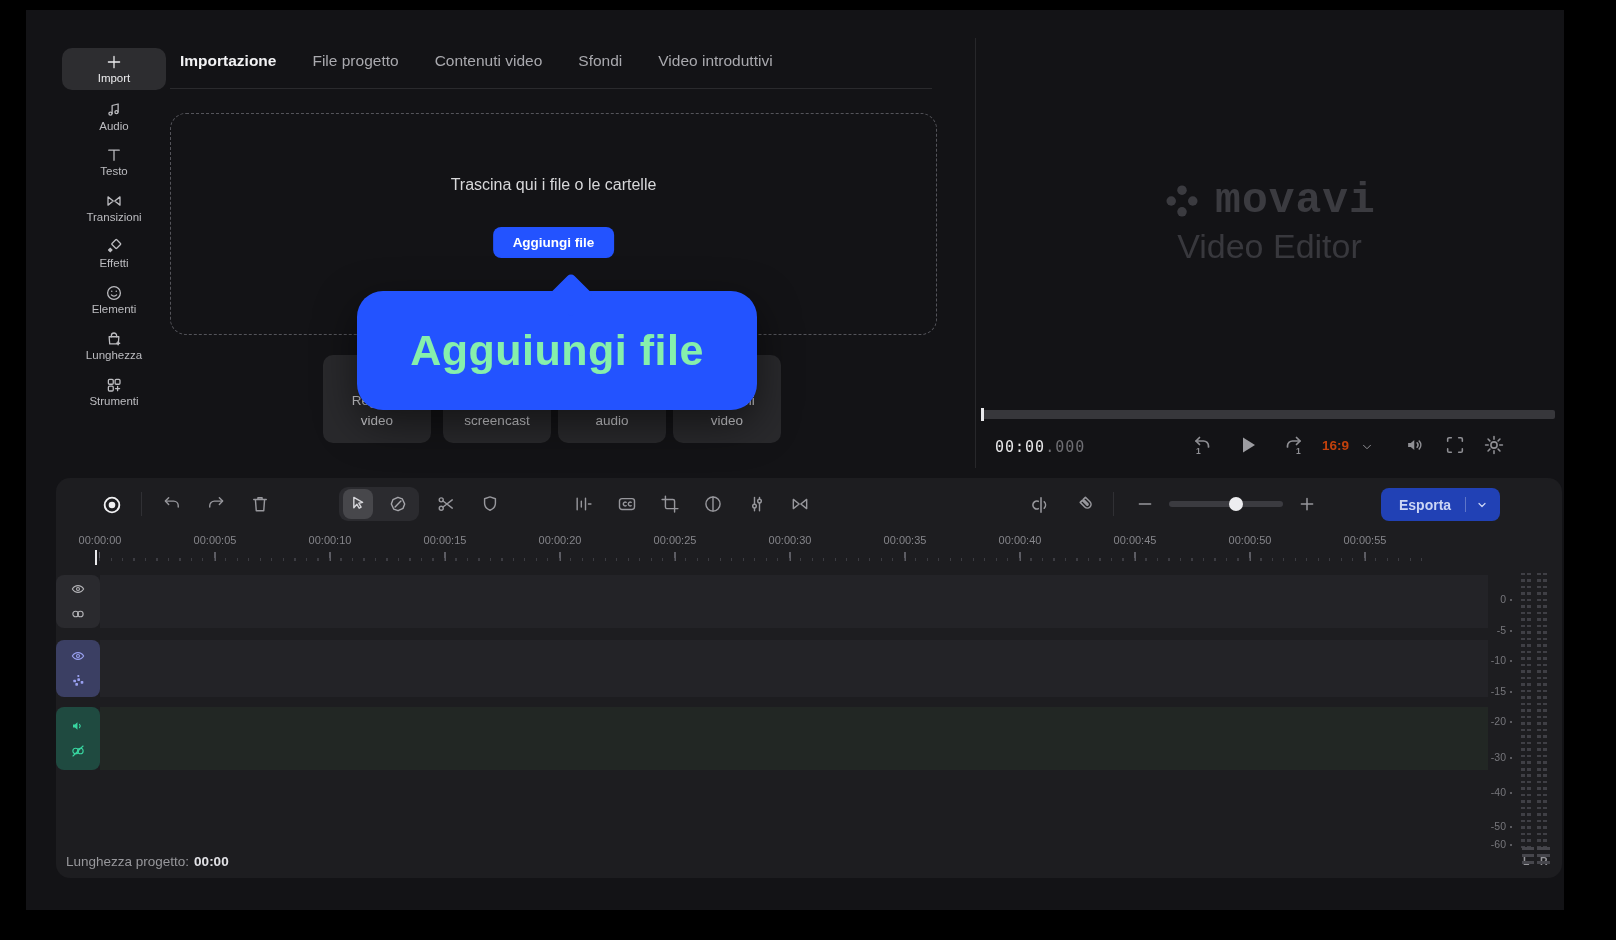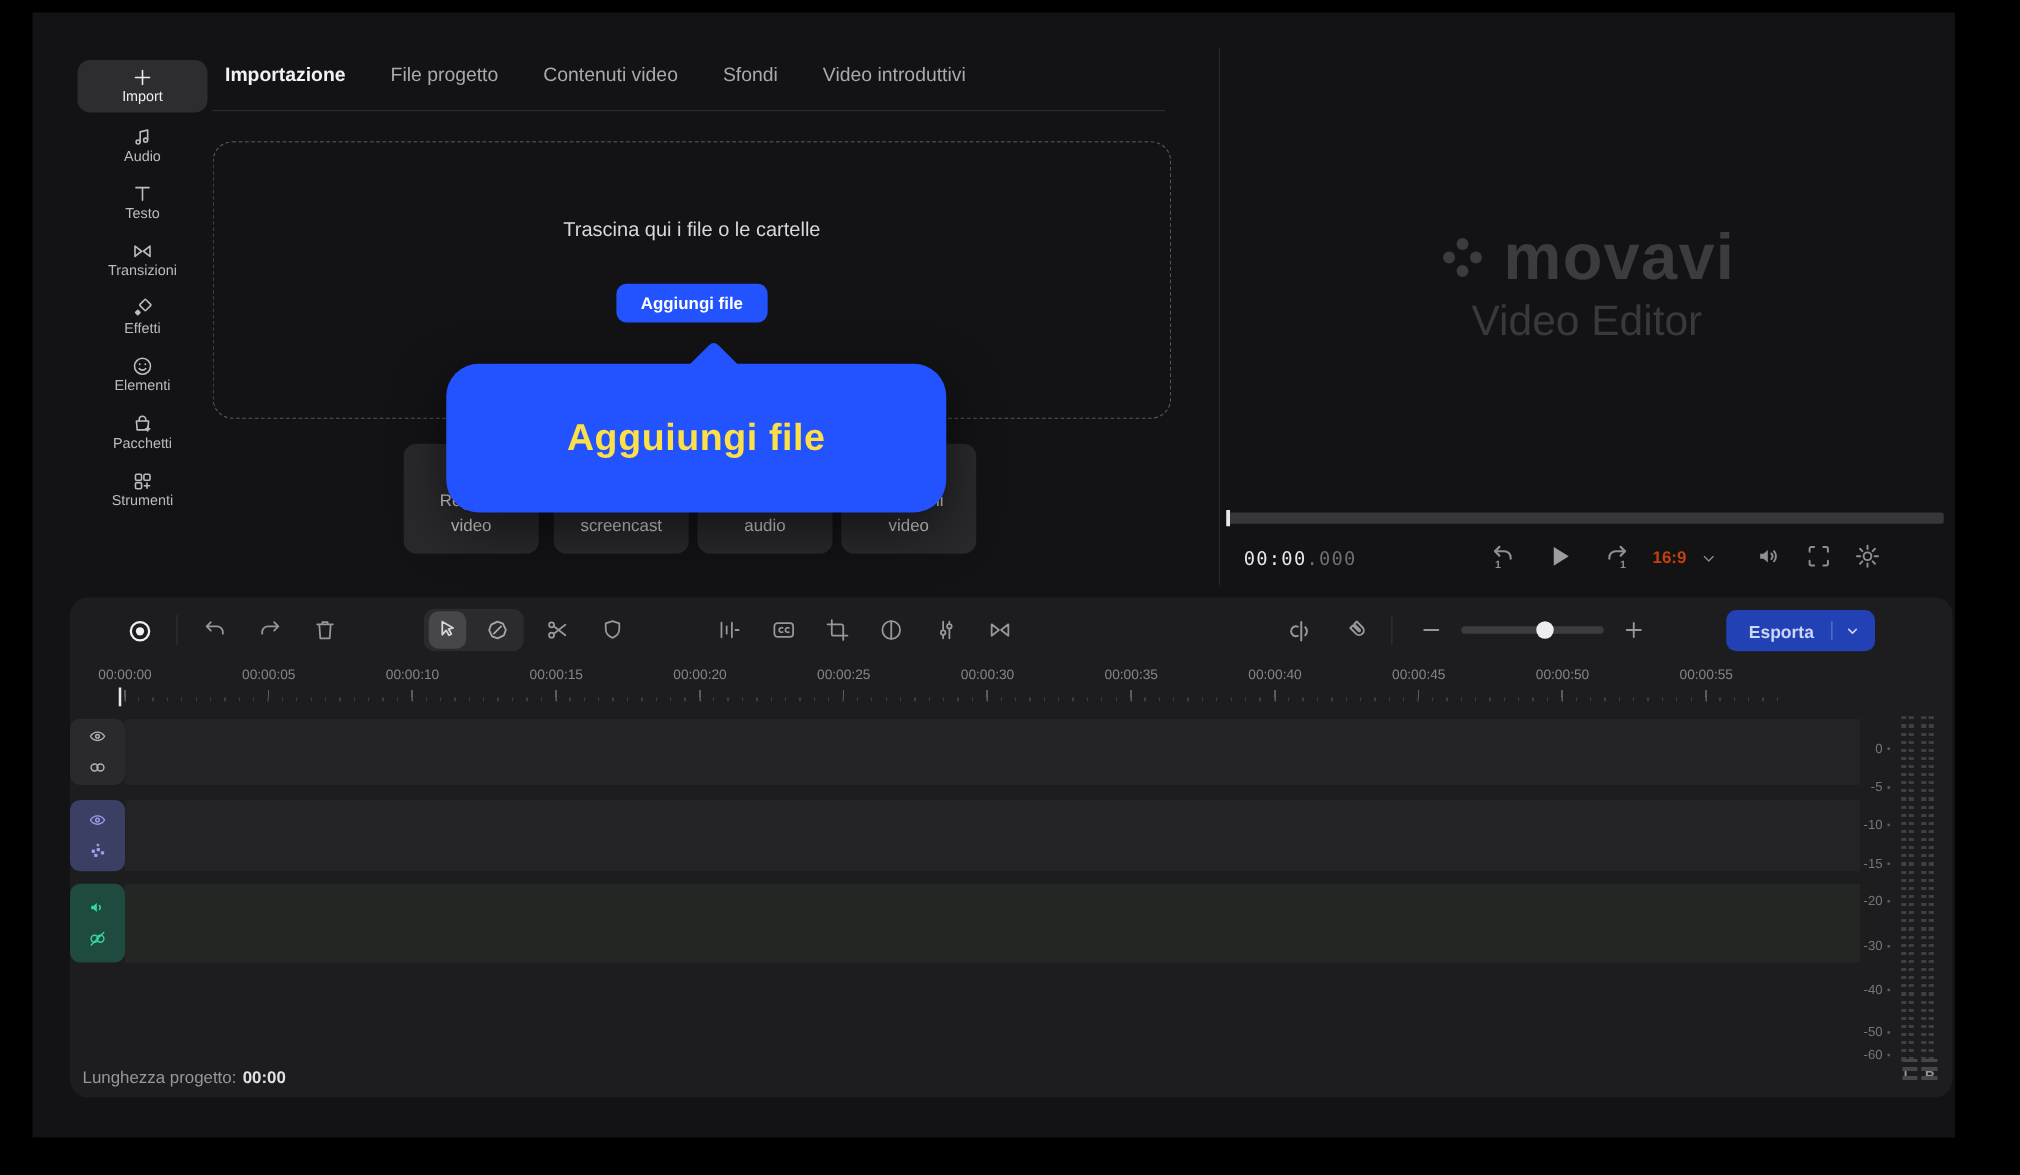--- a/index.html
+++ b/index.html
@@ -32,27 +32,27 @@
   
   .rec-btn{position:absolute;top:355px;width:108px;height:88px;background:#29292c;border-radius:10px;
            display:flex;flex-direction:column;align-items:center;justify-content:flex-end;
            padding-bottom:12px;box-sizing:border-box;font-size:13.5px;color:#c9c9cd;line-height:1.5;cursor:pointer;}
 
   
   .coach{position:absolute;left:357px;top:291px;width:400px;height:119px;background:#2353ff;border-radius:26px;
          display:flex;align-items:center;justify-content:center;box-shadow:0 14px 40px rgba(0,0,0,.5);}
   .coach:before{content:"";position:absolute;top:-12px;left:198px;width:32px;height:32px;background:#2353ff;
                 transform:rotate(45deg);border-radius:5px;}
-  .coach .txt{position:relative;font-size:30px;font-weight:800;color:#fde047;letter-spacing:.5px;}
+  .coach .txt{position:relative;font-size:43px;font-weight:800;color:#86efac;letter-spacing:.5px;}
 
   
   .vsep{position:absolute;left:975px;top:38px;width:1px;height:430px;background:#27272a;}
   .logo-wrap{position:absolute;left:975px;top:176px;width:589px;text-align:center;color:#3b3b40;}
   .logo-row{display:flex;align-items:center;justify-content:center;gap:14px;}
-  .logo-title{font-size:52px;font-weight:800;letter-spacing:1px;}
+  .logo-title{font-size:43px;font-weight:800;letter-spacing:1px;font-family:Liberation Mono, monospace;}
   .logo-sub{font-size:34px;font-weight:400;margin-top:2px;color:#38383d;}
   .seekbar{position:absolute;left:981px;top:410px;width:574px;height:9px;background:#37373b;border-radius:2px;cursor:pointer;}
   .seek-head{position:absolute;left:0;top:-2px;width:3px;height:13px;background:#e9e9ec;}
   .timecode{position:absolute;left:995px;top:438px;font-family:"DejaVu Sans Mono",monospace;font-size:15px;
             letter-spacing:1px;color:#e8e8ea;}
   .timecode .ms{color:#6f6f74;}
   .tr-ic{position:absolute;top:434px;color:#8f8f94;cursor:pointer;}
   .aspect{position:absolute;left:1322px;top:438px;font-size:13.5px;font-weight:700;color:#c2410c;cursor:pointer;}
 
   
@@ -161,21 +161,21 @@
     <span class="lbl">Elementi</span>
   </div>
   <div class="side-item" style="top:325px;">
     <span class="ic">
       <svg width="18" height="18" viewBox="0 0 24 24">
           <path d="M8.5 9V7.5a3.5 3.5 0 0 1 7 0V9"></path>
           <path d="M5.5 9h13l-.8 9.5H6.3z"></path>
           <path d="M17.5 15.5v4M15.5 17.5h4" stroke-width="2"></path>
         </svg>
       </span>
-    <span class="lbl">Pacchetti</span>
+    <span class="lbl">Lunghezza</span>
   </div>
   <div class="side-item" style="top:371px;">
     <span class="ic">
       <svg width="18" height="18" viewBox="0 0 24 24">
           <rect x="4.5" y="4.5" width="6.5" height="6.5" rx="1.5"></rect>
           <rect x="13.5" y="4.5" width="6.5" height="6.5" rx="1.5"></rect>
           <rect x="4.5" y="13.5" width="6.5" height="6.5" rx="1.5"></rect>
           <path d="M16.8 14v5.5M14 16.8h5.5"></path>
         </svg>
       </span>

